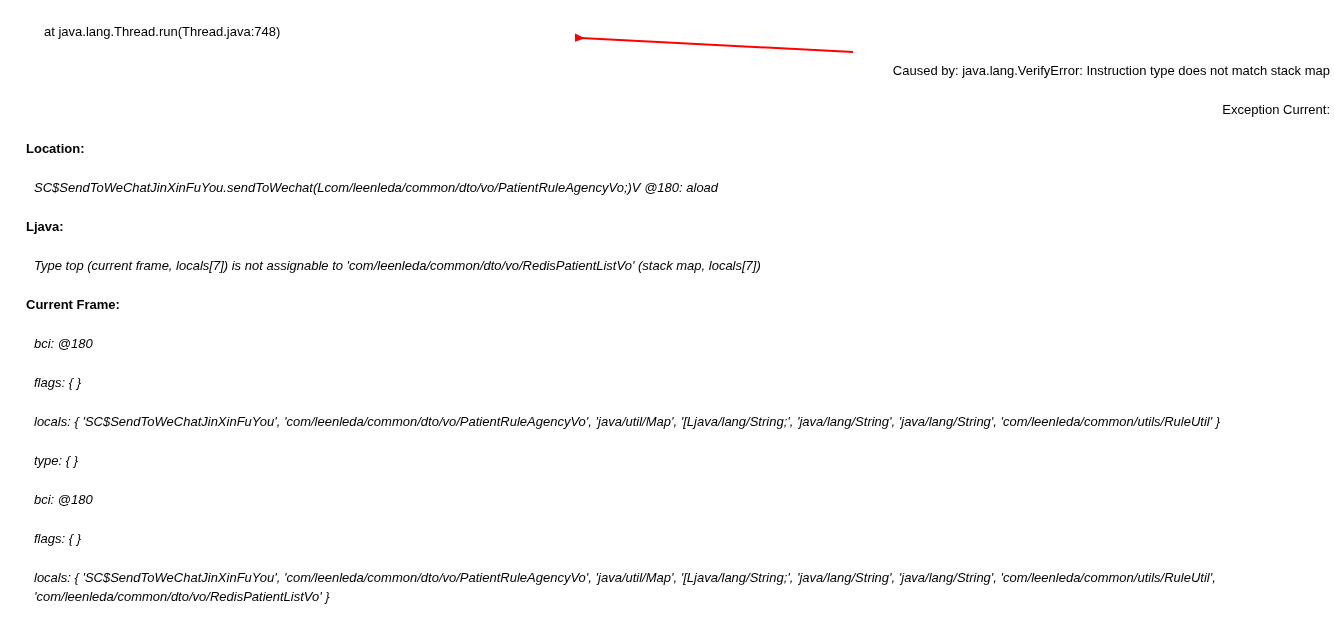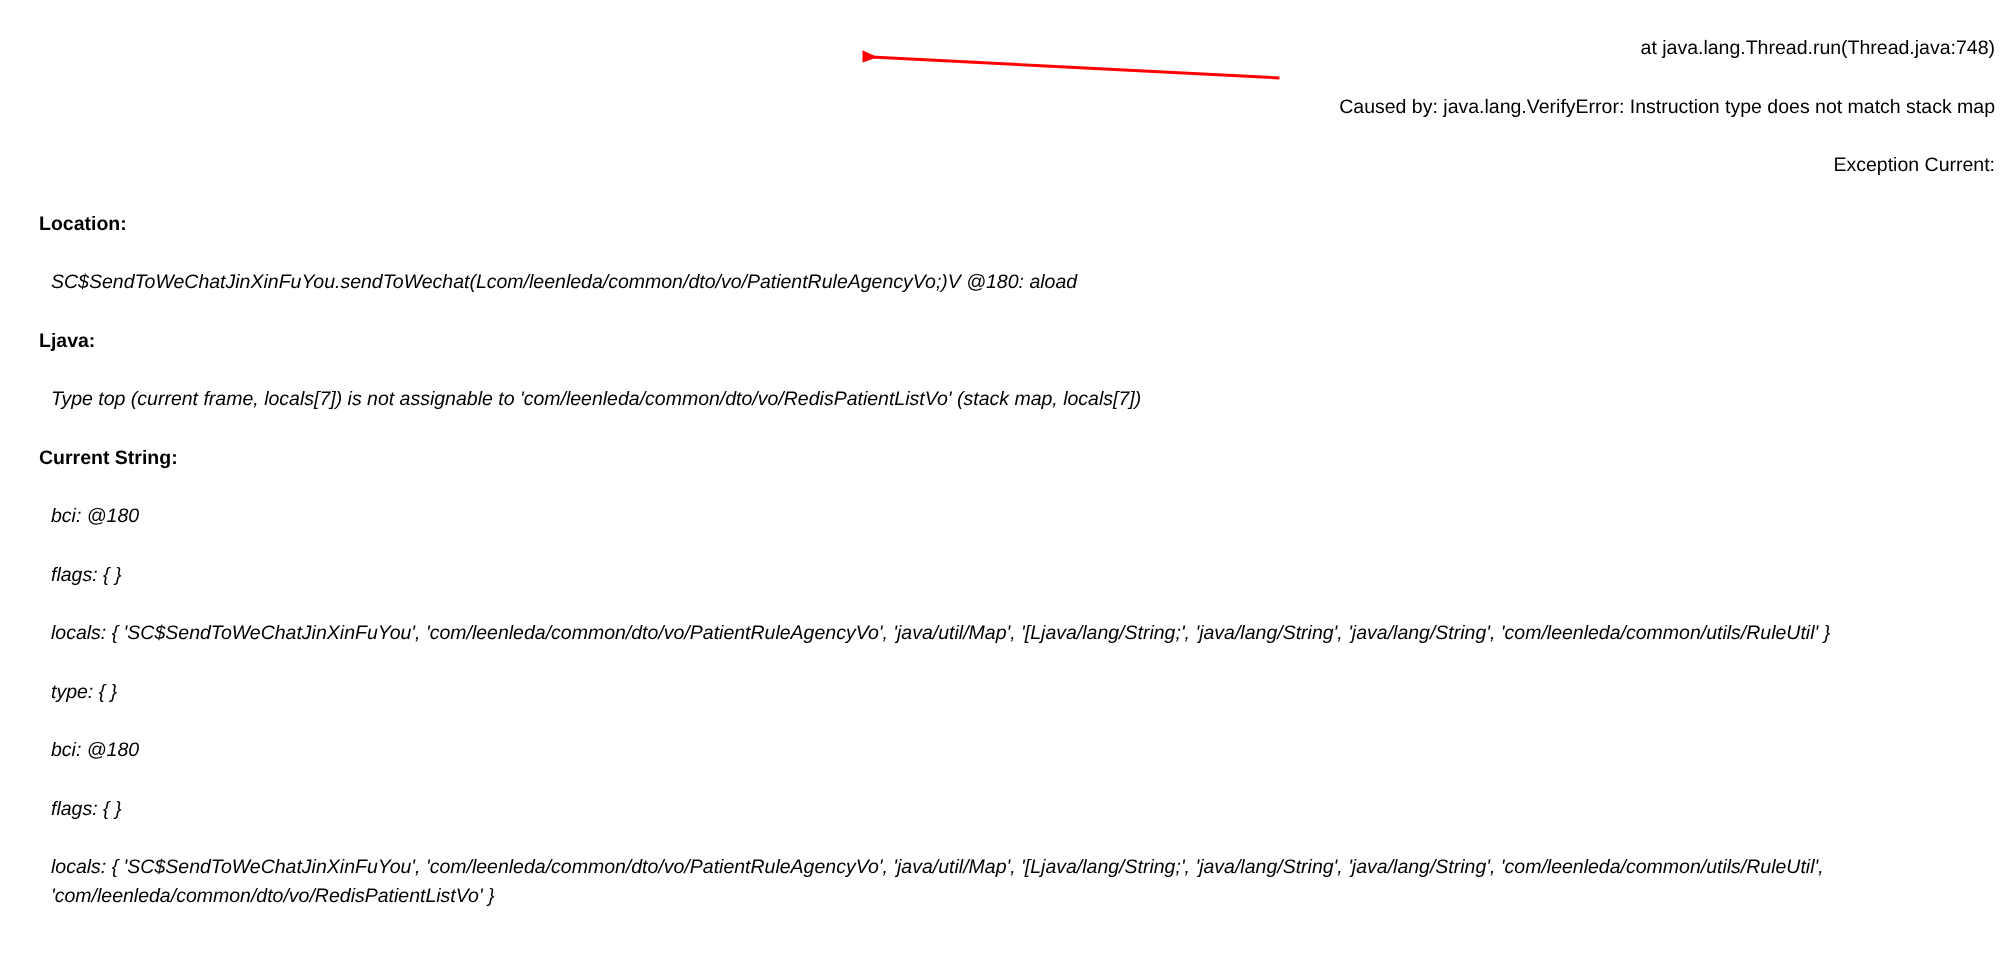--- a/index.html
+++ b/index.html
@@ -14,21 +14,21 @@
     overflow: hidden;
   }
   .trace {
     white-space: pre-wrap;
     padding: 2px 4px;
     position: relative;
   }
   .line {
     display: block;
   }
-  .i1 { padding-left: 40px; text-align: right; }
+  .i1 { padding-left: 40px; }
   .i2 { padding-left: 14px; text-align: right; }
   .i3 { padding-left: 22px; font-weight: bold; }
   .i4 { padding-left: 30px; font-style: italic; }
   .arrow {
     position: absolute;
     top: 30px;
     left: 575px;
     width: 280px;
     height: 28px;
     pointer-events: none;
@@ -38,21 +38,21 @@
 <body>
 
 <div class="trace">
 <span class="line i1">at java.lang.Thread.run(Thread.java:748)</span>
 <span class="line i2">Caused by: java.lang.VerifyError: Instruction type does not match stack map</span>
 <span class="line i2">Exception Current:</span>
 <span class="line i3">Location:</span>
 <span class="line i4">SC$SendToWeChatJinXinFuYou.sendToWechat(Lcom/leenleda/common/dto/vo/PatientRuleAgencyVo;)V @180: aload</span>
 <span class="line i3">Ljava:</span>
 <span class="line i4">Type top (current frame, locals[7]) is not assignable to 'com/leenleda/common/dto/vo/RedisPatientListVo' (stack map, locals[7])</span>
-<span class="line i3">Current String:</span>
+<span class="line i3">Current Frame:</span>
 <span class="line i4">bci: @180</span>
 <span class="line i4">flags: { }</span>
 <span class="line i4">locals: { 'SC$SendToWeChatJinXinFuYou', 'com/leenleda/common/dto/vo/PatientRuleAgencyVo', 'java/util/Map', '[Ljava/lang/String;', 'java/lang/String', 'java/lang/String', 'com/leenleda/common/utils/RuleUtil' }</span>
 <span class="line i4">type: { }</span>
 <span class="line i4">bci: @180</span>
 <span class="line i4">flags: { }</span>
 <span class="line i4">locals: { 'SC$SendToWeChatJinXinFuYou', 'com/leenleda/common/dto/vo/PatientRuleAgencyVo', 'java/util/Map', '[Ljava/lang/String;', 'java/lang/String', 'java/lang/String', 'com/leenleda/common/utils/RuleUtil', 'com/leenleda/common/dto/vo/RedisPatientListVo' }</span>
 
 
 

